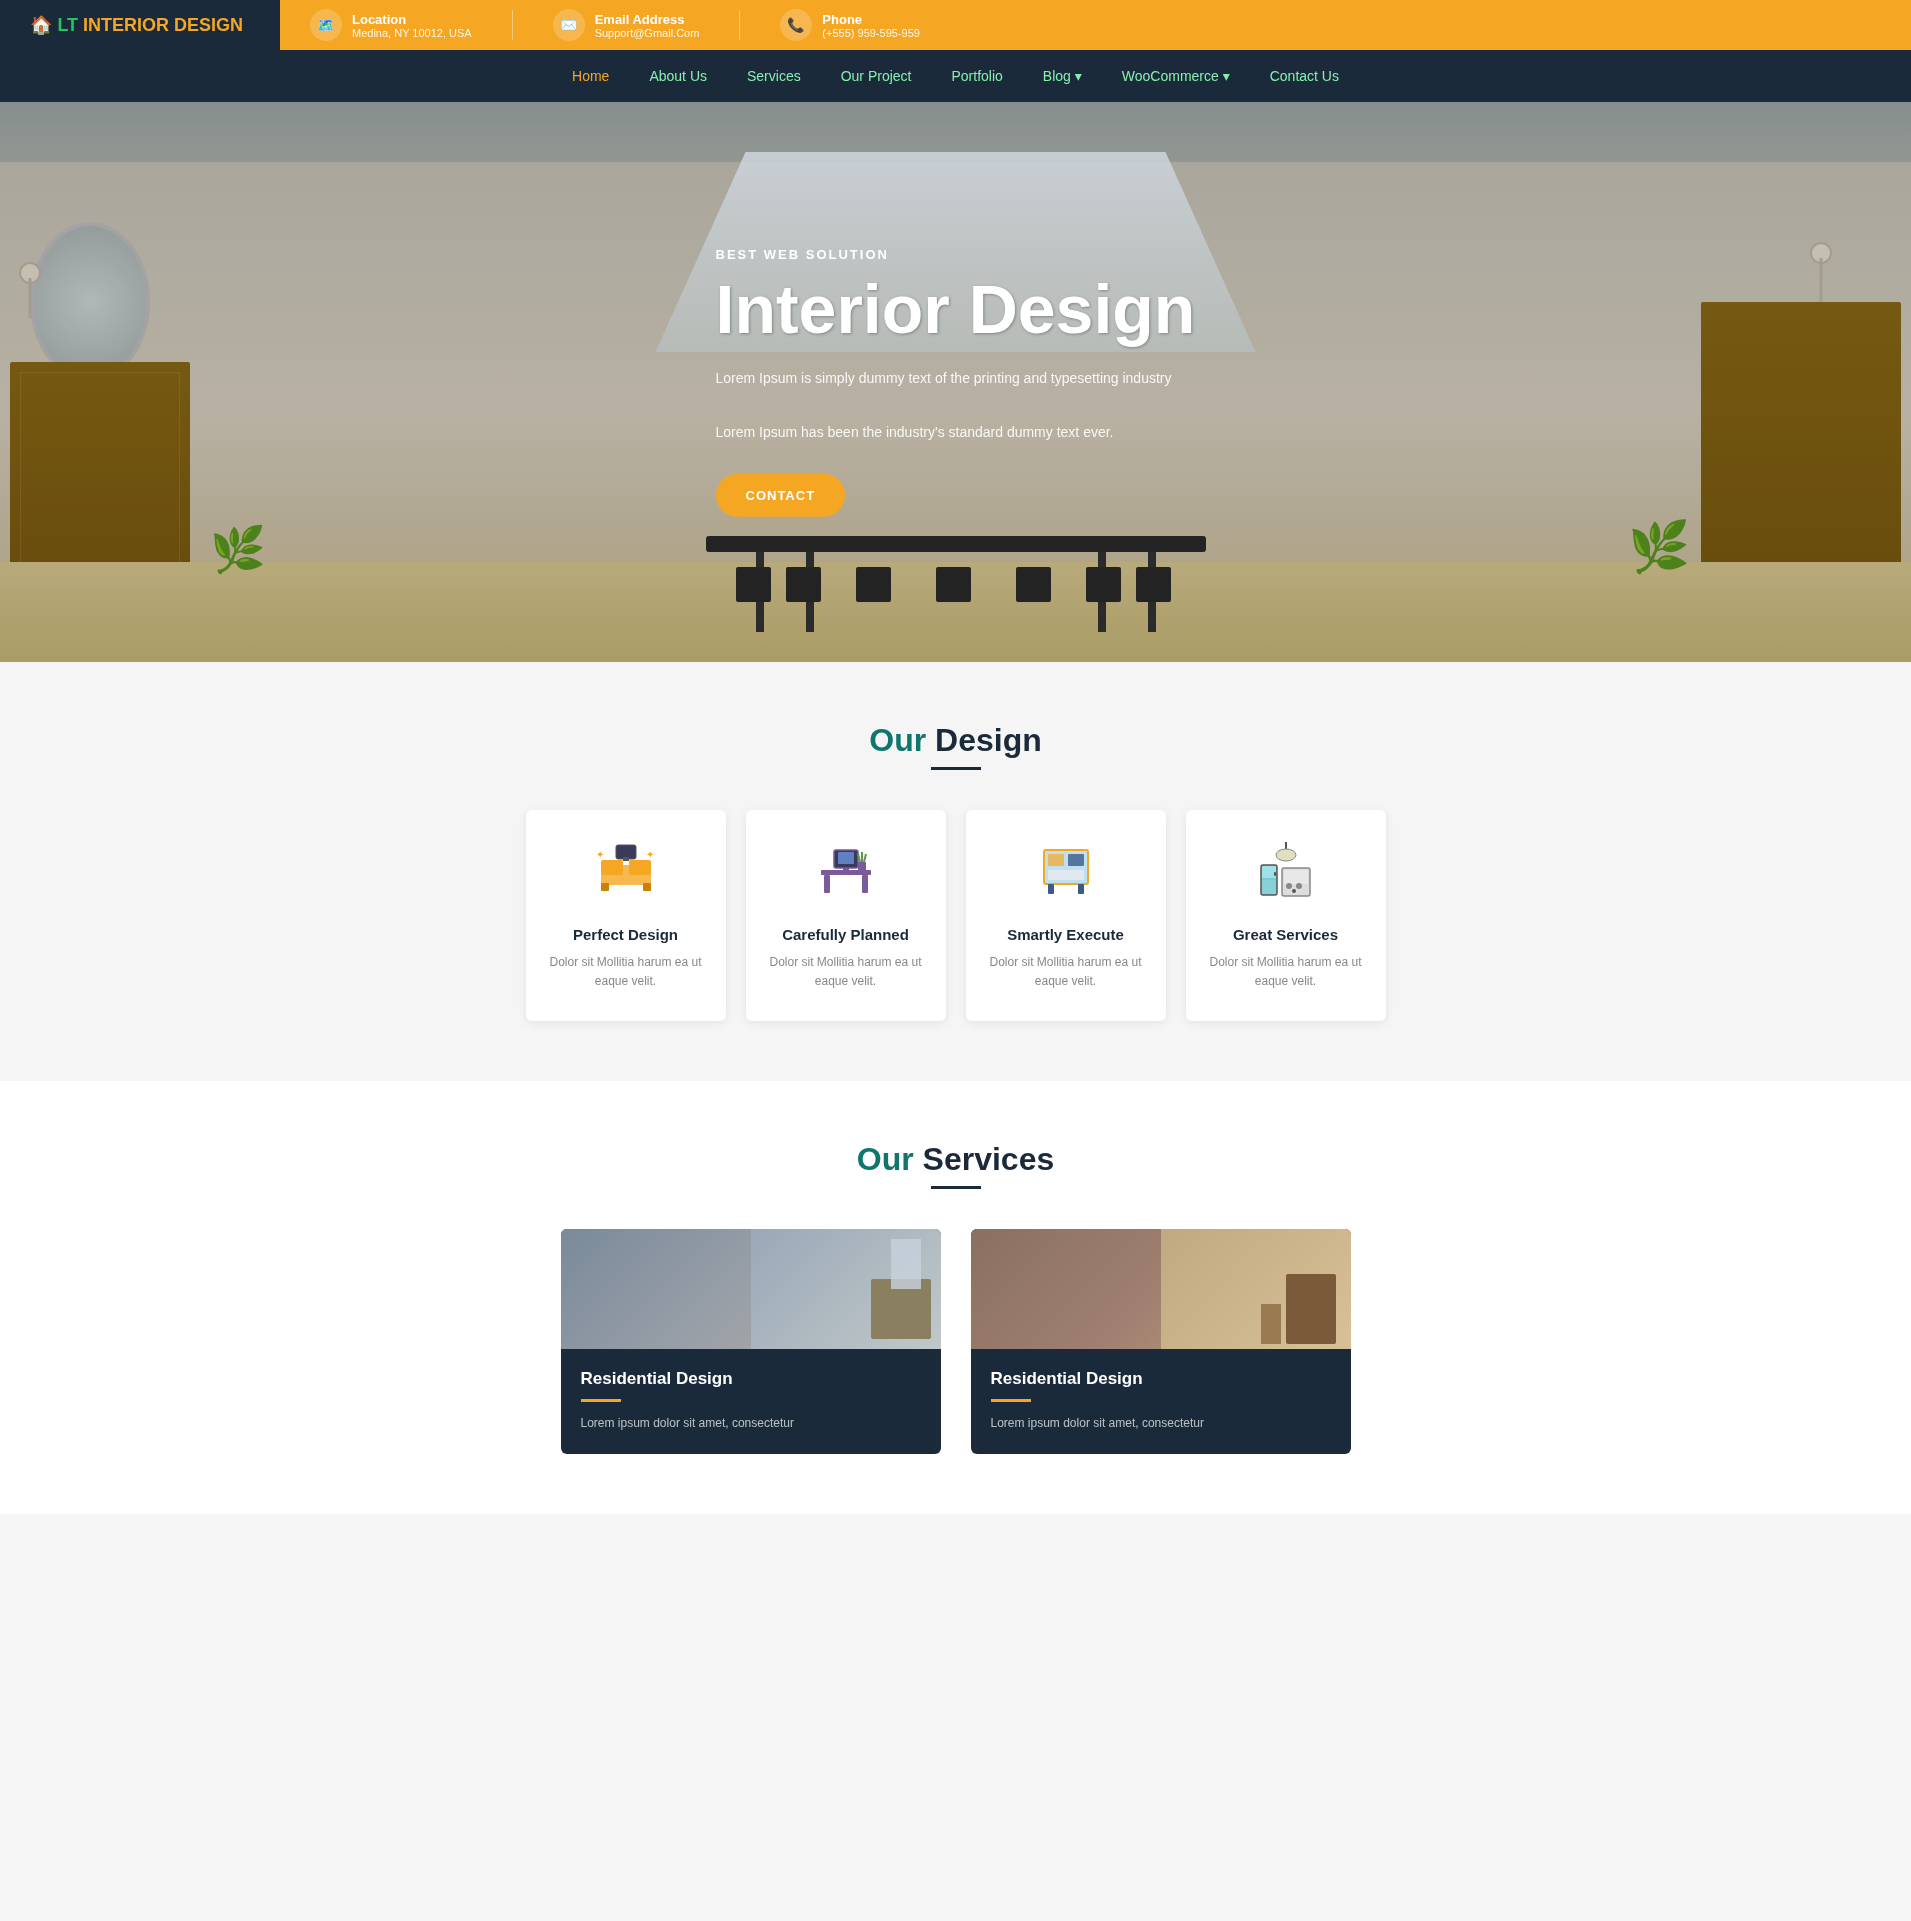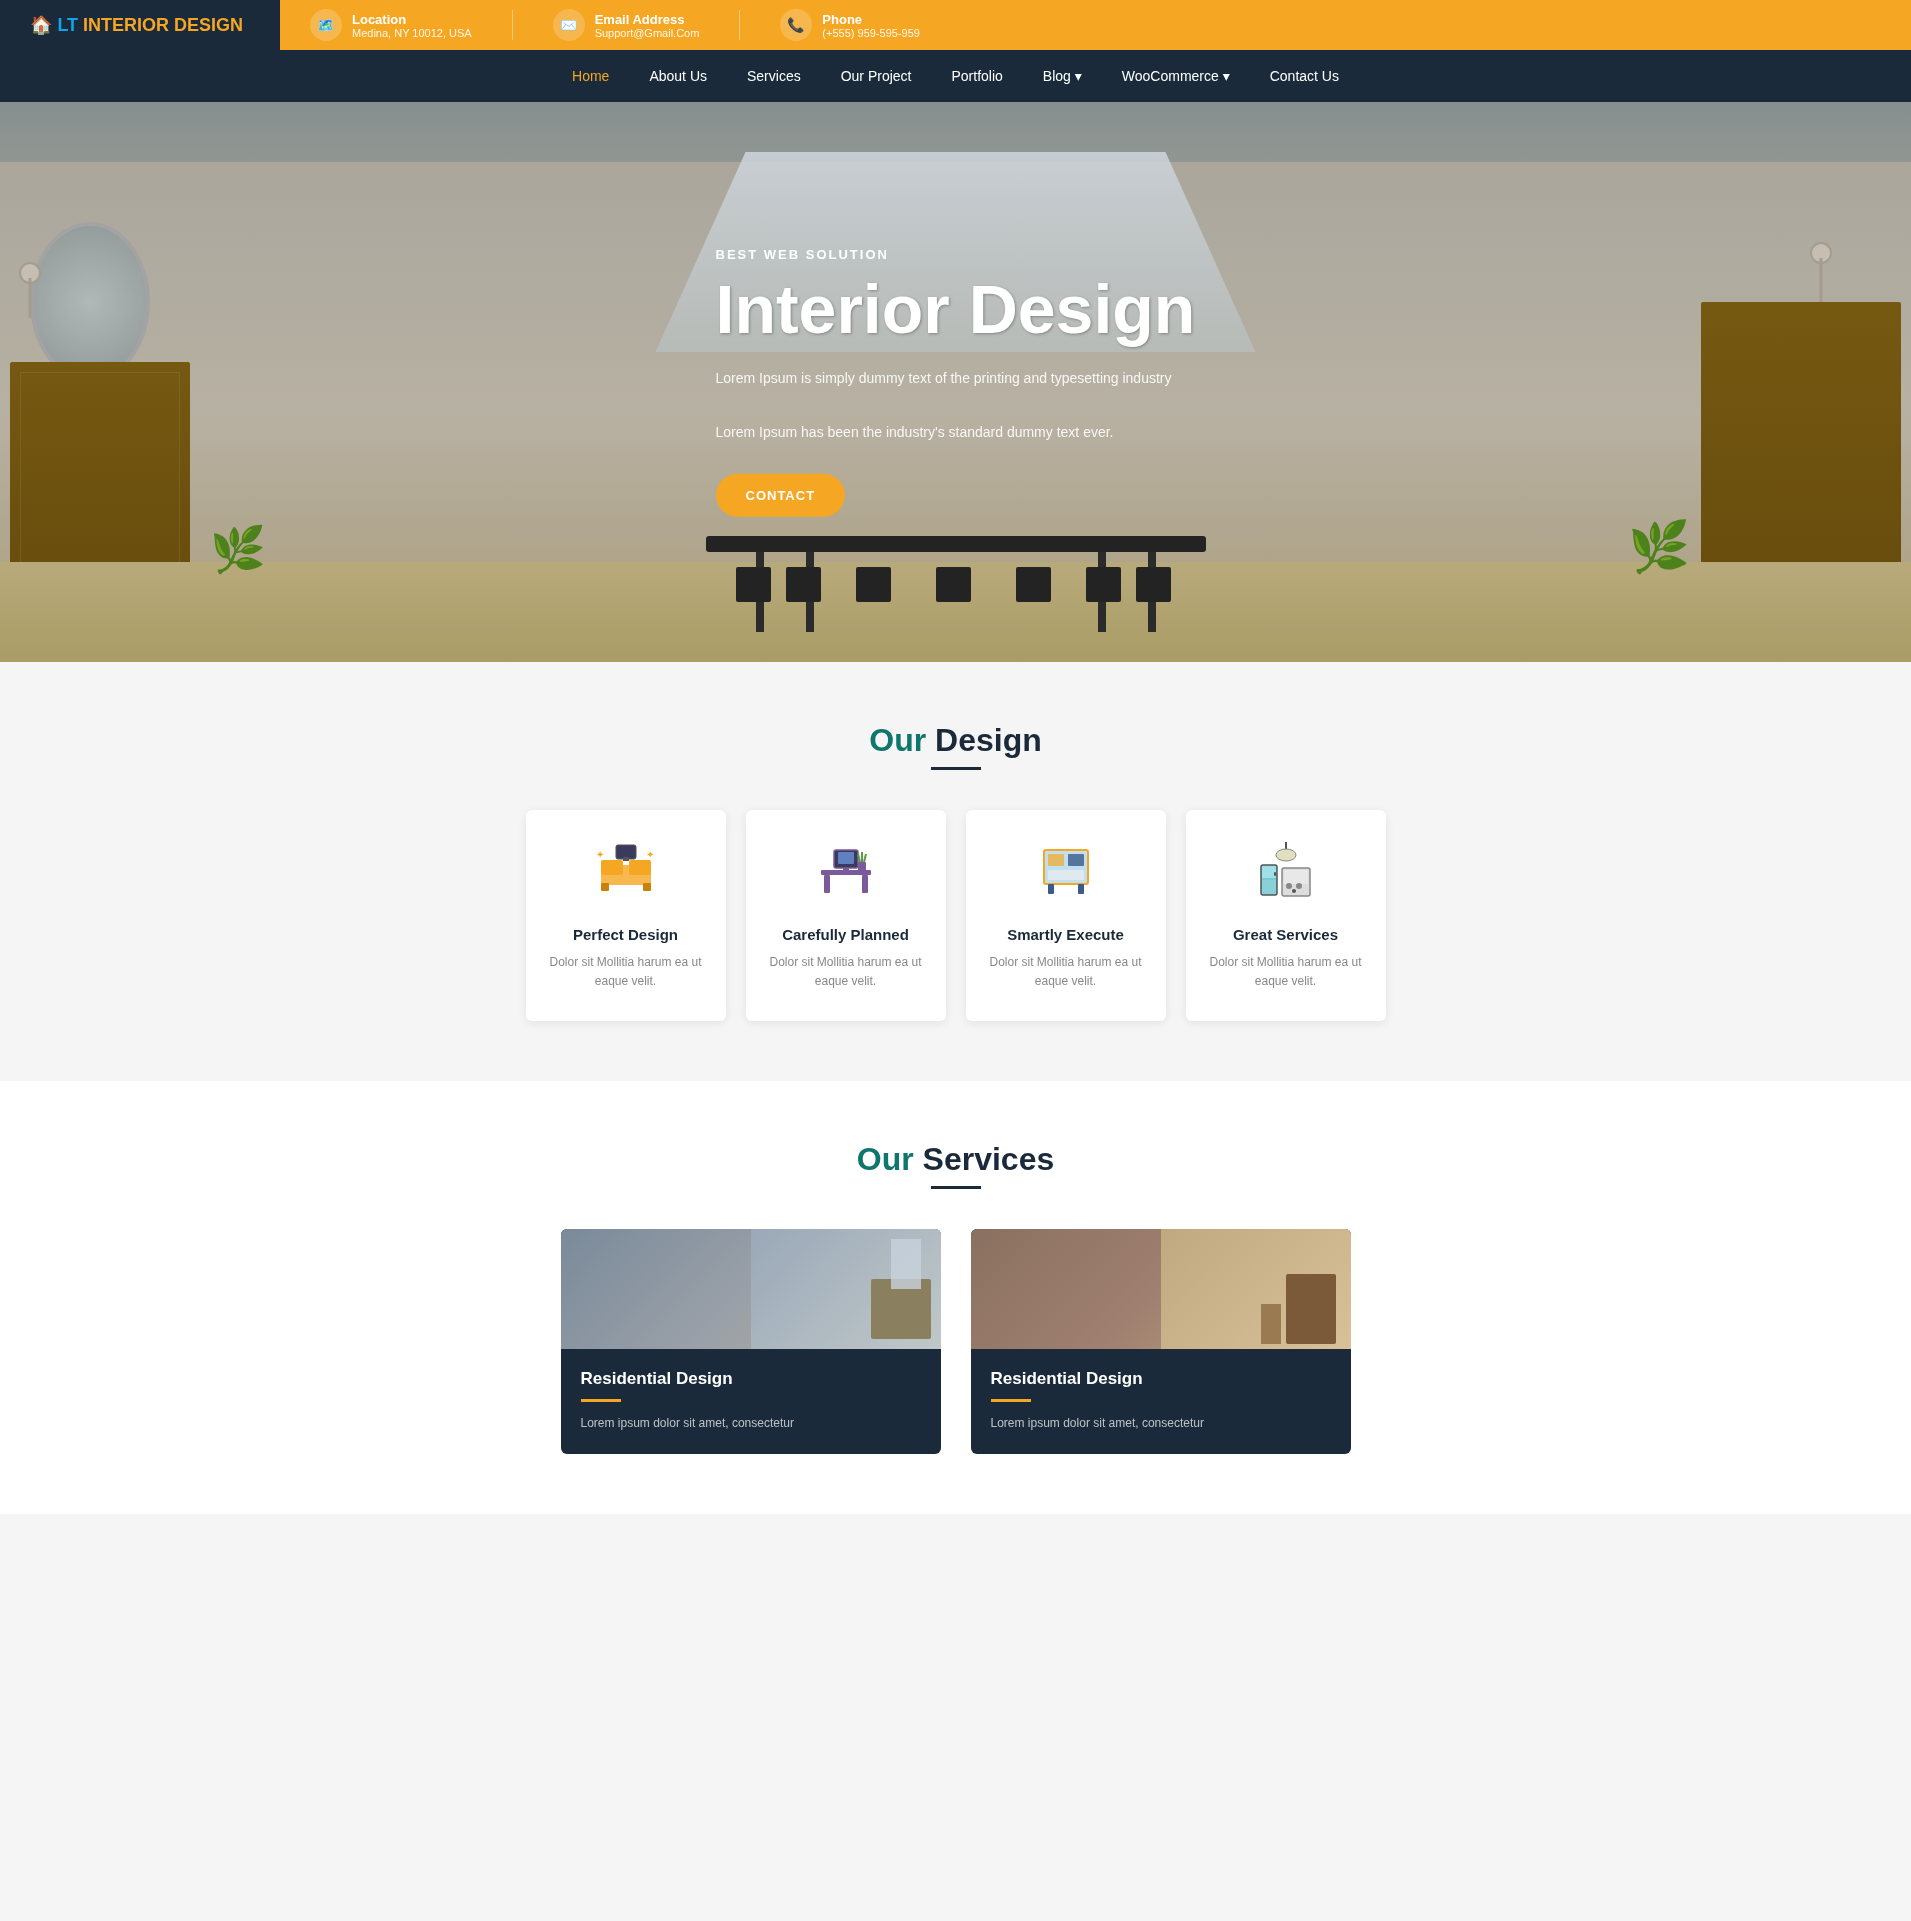--- a/index.html
+++ b/index.html
@@ -76,21 +76,21 @@
       padding: 0;
       height: 52px;
     }
     nav ul {
       list-style: none;
       display: flex;
       gap: 0;
       text-align: right;
     }
     nav ul li a {
-      color: #ffffff;
+      color: #86efac;
       text-decoration: none;
       padding: 16px 20px;
       display: block;
       font-size: 14px;
       font-weight: 500;
       transition: color 0.2s;
     }
     nav ul li a.active { color: #f5a623; }
 
     
@@ -390,21 +390,21 @@
       line-height: 1.6;
     }
   </style>
 </head>
 <body>
 
 <header>
   <div class="top-bar">
     <div class="top-bar-brand">
       <span class="brand-logo">
-        <span style="color:#0ea5e9;text-align:right;">🏠 LT</span>
+        <span style="color:#22c55e;text-align:right;">🏠 LT</span>
         <span> INTERIOR DESIGN</span>
       </span>
     </div>
     <div class="top-bar-info">
       <div class="info-item">
         <div class="icon-circle">🗺️</div>
         <div class="info-text">
           <div class="label">Location</div>
           <div class="value">Medina, NY 10012, USA</div>
         </div>

